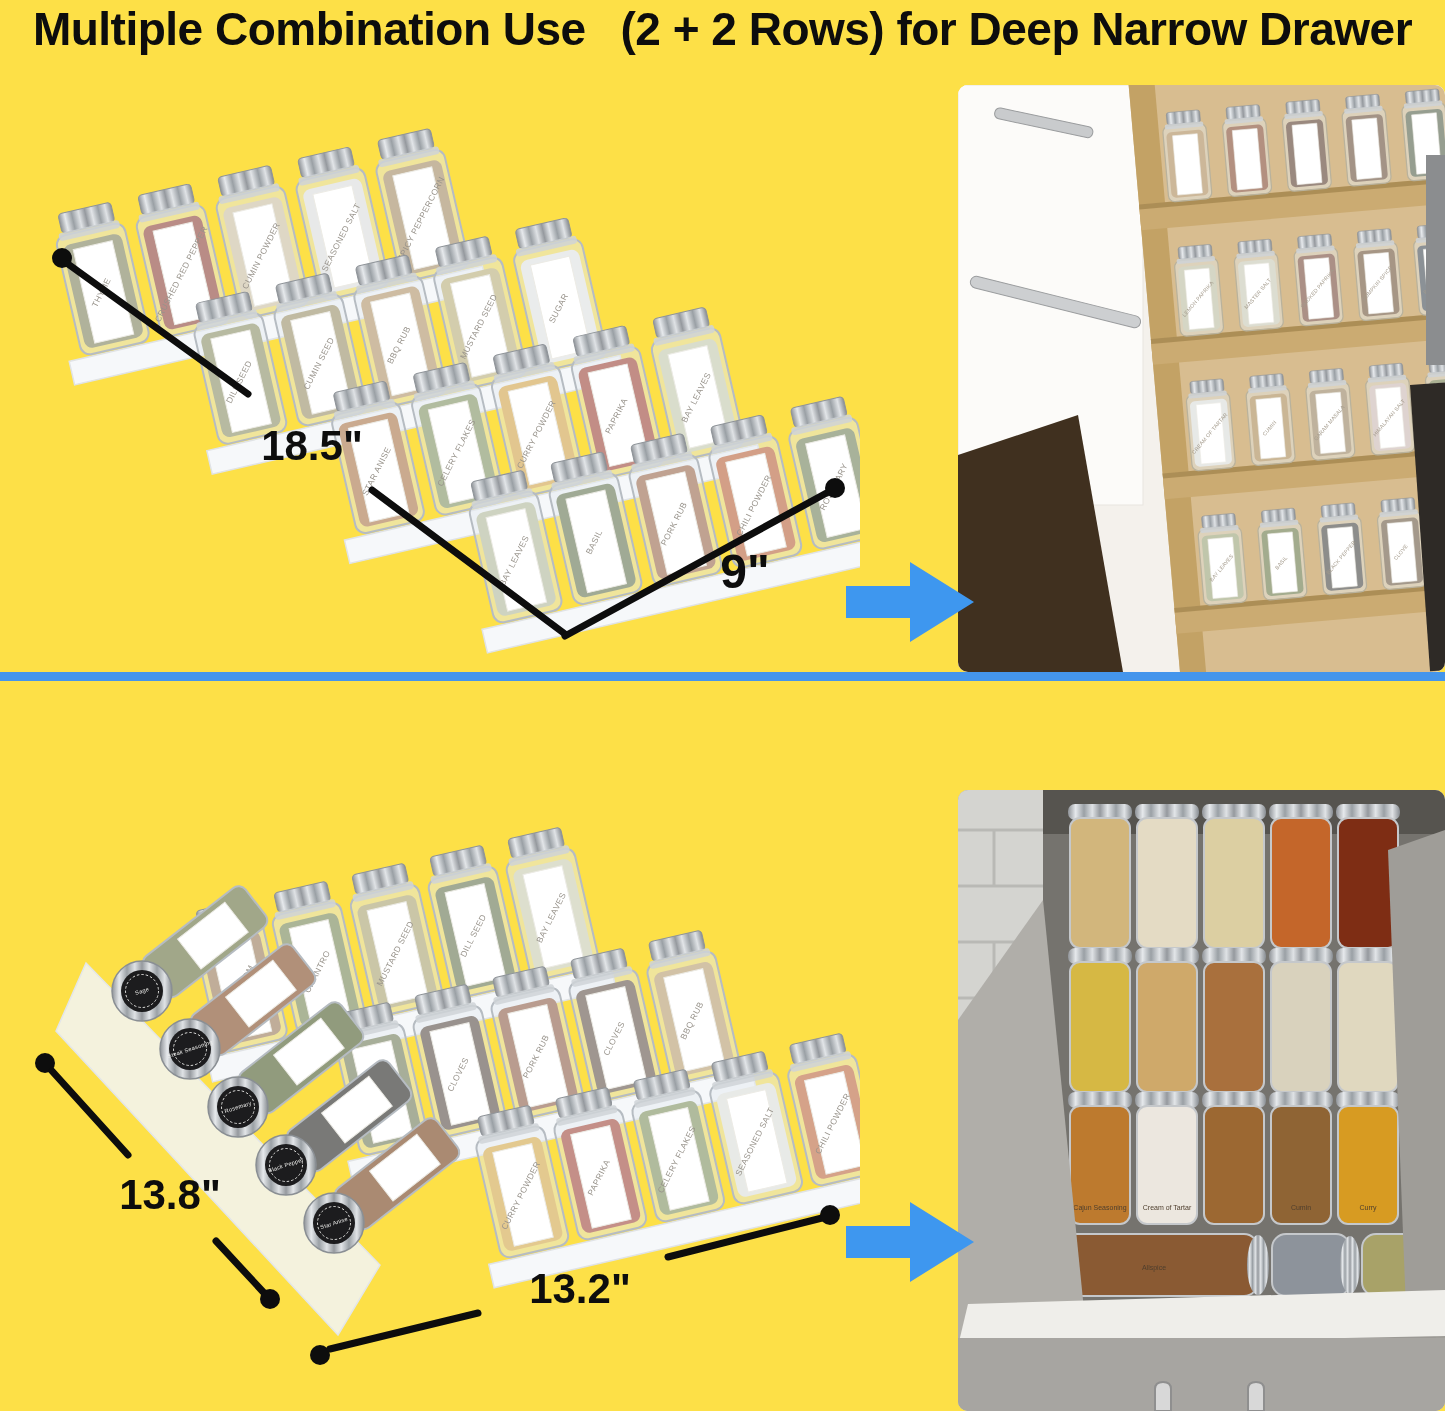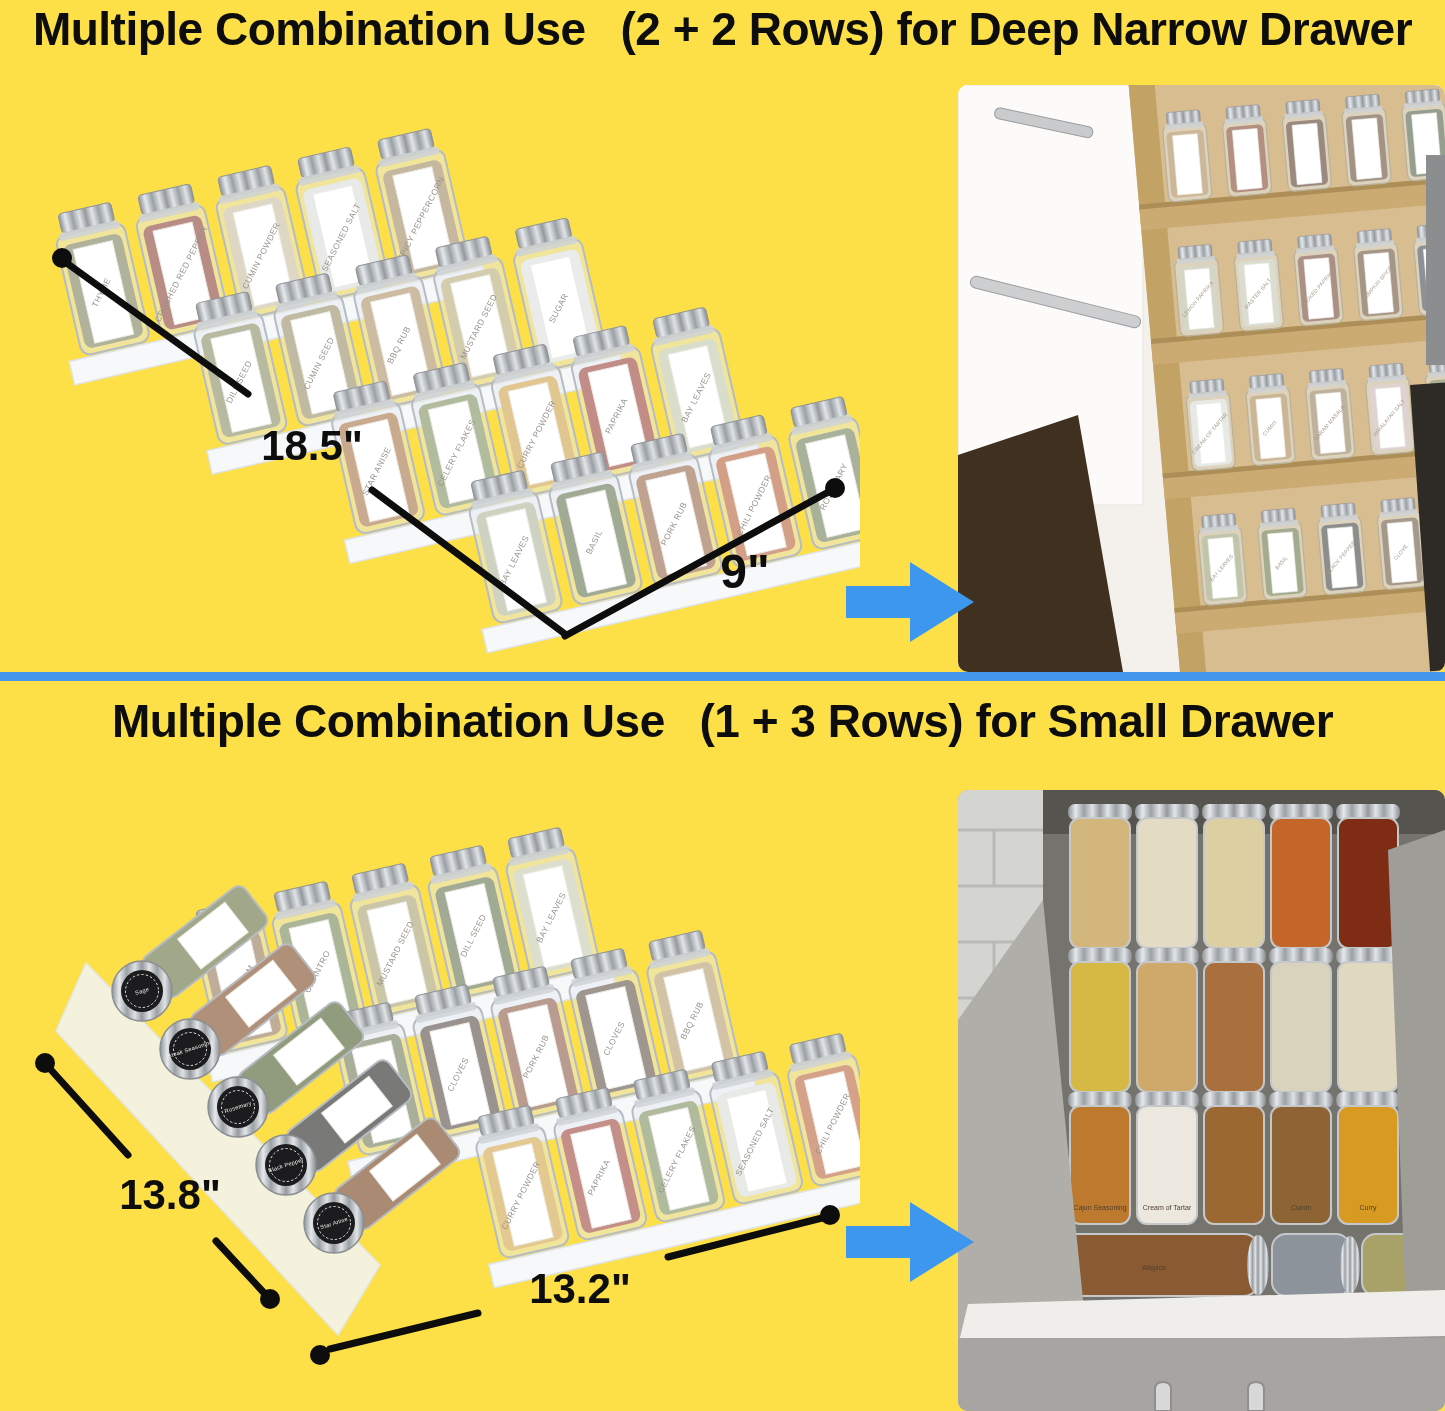--- a/index.html
+++ b/index.html
@@ -376,21 +376,20 @@
       </g>
     </svg>
   </div>
 
   <svg class="arrow" style="left:846px;top:560px" width="130" height="84" viewBox="0 0 130 84">
     <polygon points="0,26 64,26 64,2 128,42 64,82 64,58 0,58" fill="#3E97EF"></polygon>
   </svg>
 
   <div id="divider"></div>
 
-  <div class="title" id="title2">Multiple Combination Use  (1 + 3 Rows) for Small Drawer</div>
 
   <svg class="art" style="left:20px;top:795px" width="840" height="610" viewBox="0 0 840 610">
     <defs>
       <linearGradient id="capGB" x1="0" y1="0" x2="1" y2="0">
         <stop offset="0" stop-color="#8e9297"></stop>
           <stop offset=".12" stop-color="#e6e9ec"></stop>
         <stop offset=".25" stop-color="#9aa0a5"></stop>
           <stop offset=".38" stop-color="#dfe2e5"></stop>
         <stop offset=".5" stop-color="#95999e"></stop>
           <stop offset=".62" stop-color="#e2e5e8"></stop>

